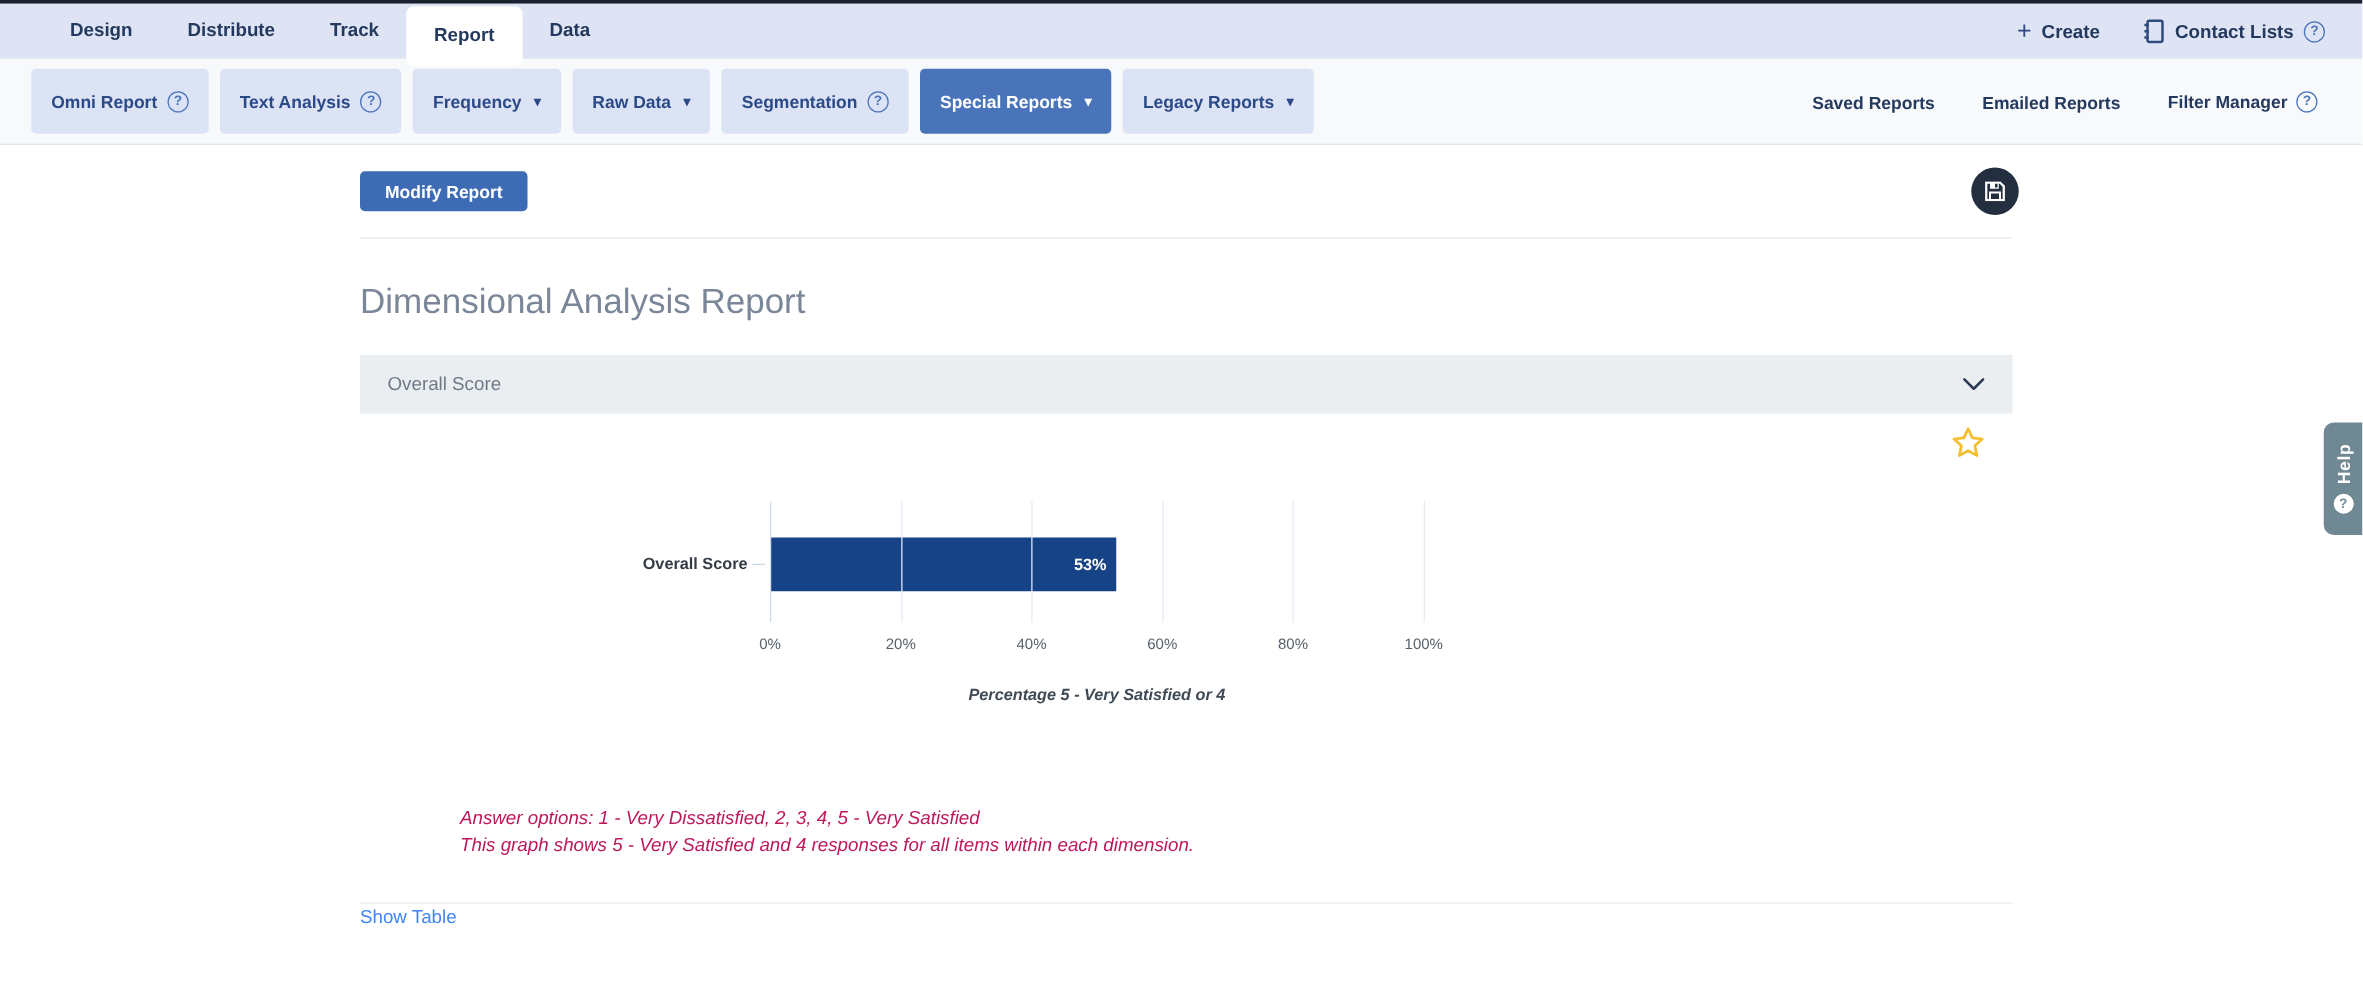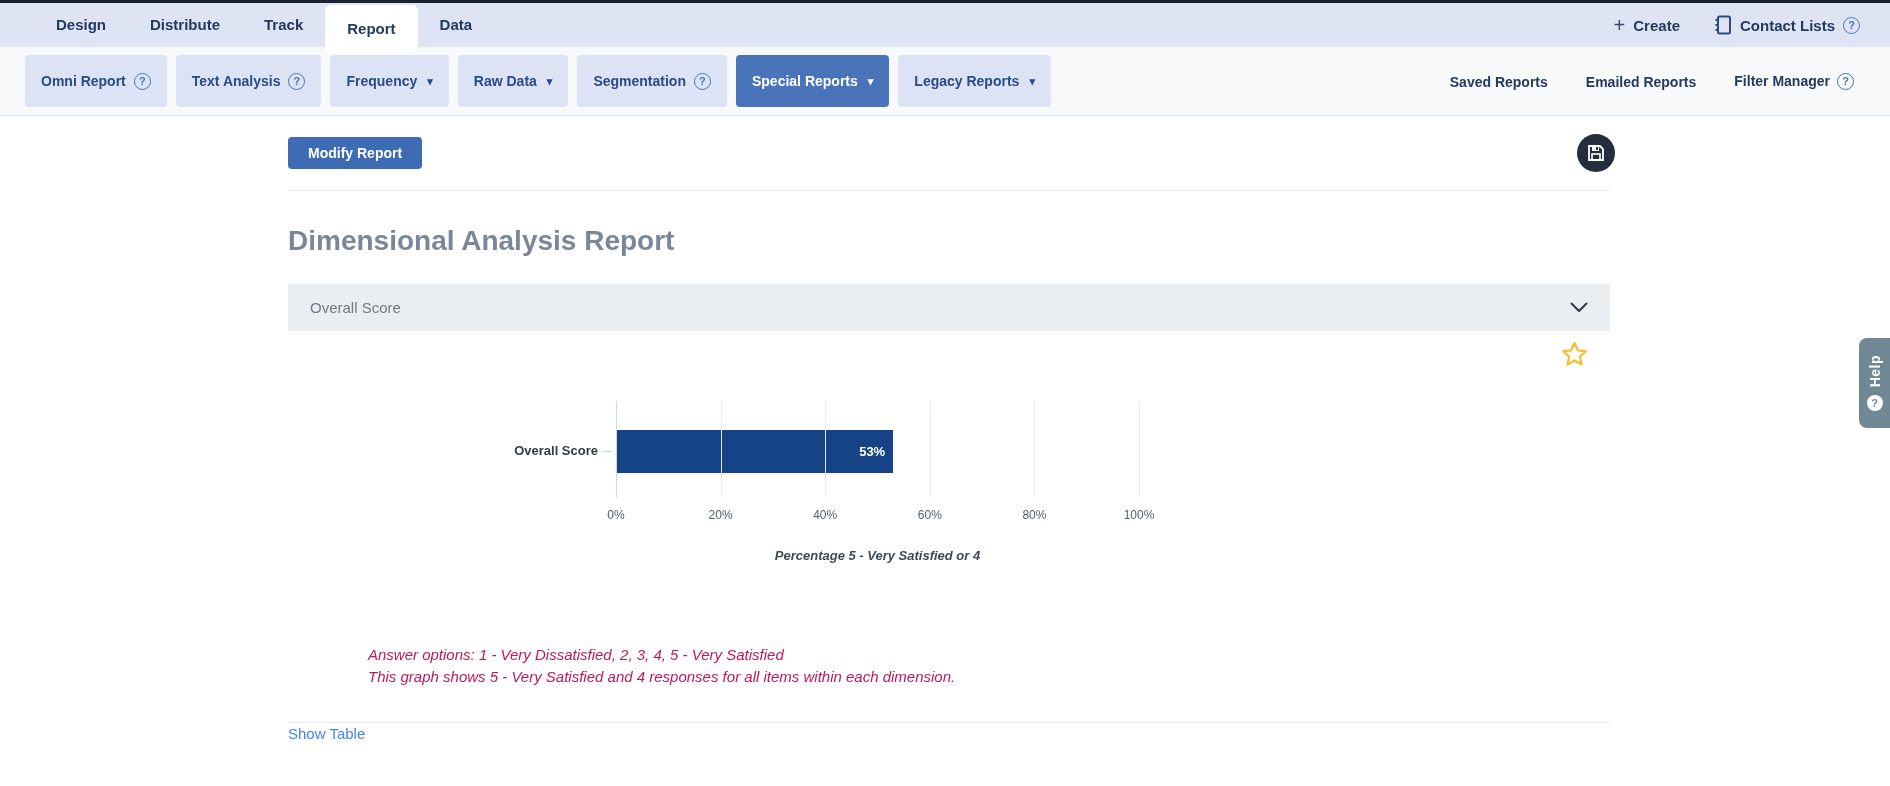--- a/index.html
+++ b/index.html
@@ -71,21 +71,21 @@
     background:#3d6cb4; color:#fff; border:none; border-radius:4px;
     font-family:"Liberation Sans", sans-serif;
     font-size:14px; font-weight:bold; padding:8px 20px; cursor:pointer;
   }
   .save-circle {
     position:absolute; right:-5px; top:18px;
     width:38px; height:38px; border-radius:50%;
     background:#232e3e; display:flex; align-items:center; justify-content:center;
     cursor:pointer;
   }
-  .page-title { margin-top:34px; font-size:28px; font-weight:700; color:#7b8799; }
+  .page-title { margin-top:34px; font-size:28px; font-weight:400; color:#7b8799; }
   
   .tabs-row { margin-top:30px; display:flex; border-bottom:2px solid #e4e7ec; }
   .rtab {
     padding:0 24px 13px 24px; font-size:15px; color:#8b97a8;
     display:flex; align-items:center; gap:8px;
     cursor:pointer; position:relative; margin-right:6px; white-space:nowrap;
   }
   .rtab.active { color:#2b3a52; font-weight:bold; }
   .rtab.active::after {
     content:""; position:absolute; left:0; right:0; bottom:-2px;

